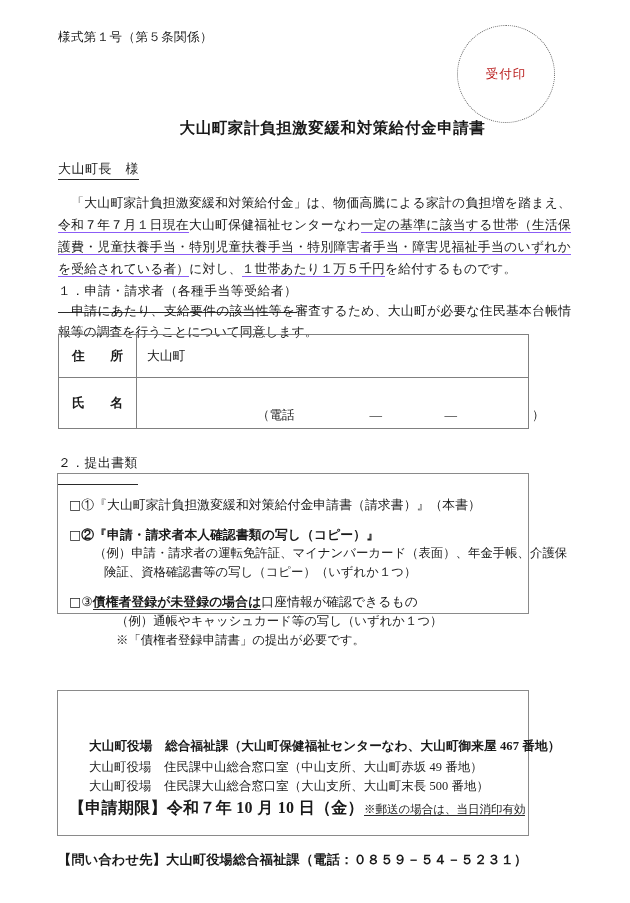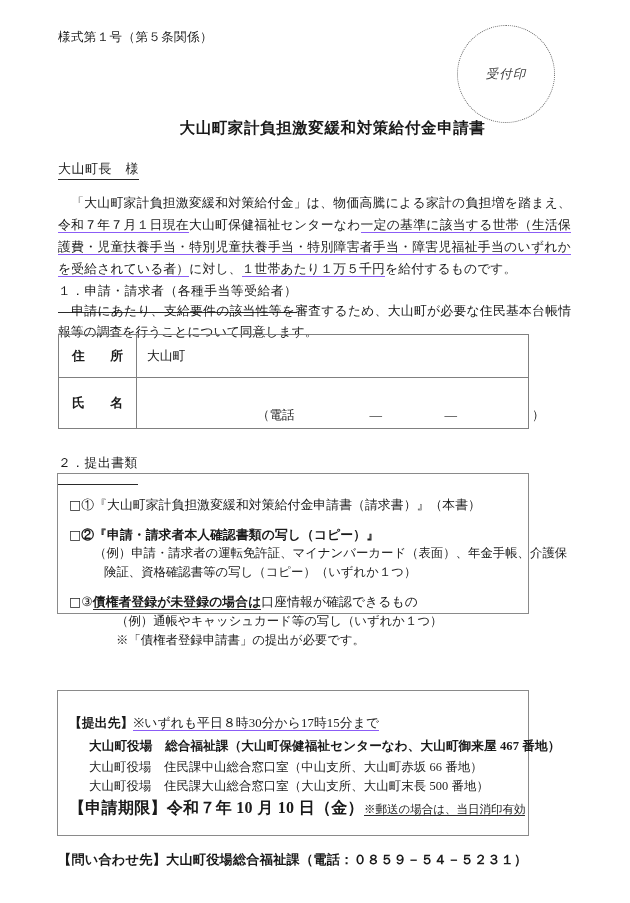--- a/index.html
+++ b/index.html
@@ -39,22 +39,21 @@
     height: 96px;
     border: 1px dotted #6a6a6a;
     border-radius: 50%;
     display: flex;
     align-items: center;
     justify-content: center;
   }
   .stamp-circle span {
     font-size: 12.5px;
     letter-spacing: 1px;
-    color: #404040;
-    font-style: italic;
+    color: #b91c1c;
   }
 
   .doc-title {
     position: absolute;
     left: 0;
     right: 0;
     top: 118px;
     text-align: center;
     font-size: 15.5px;
     font-weight: bold;
@@ -273,22 +272,21 @@
     <div class="doc-item" id="doc-2"><span class="cb">□</span><span>②</span><span>『申請・請求者本人確認書類の写し（コピー）』</span></div>
     <div class="doc-item sub" id="doc-2a">（例）申請・請求者の運転免許証、マイナンバーカード（表面）、年金手帳、介護保</div>
     <div class="doc-item sub" id="doc-2b">険証、資格確認書等の写し（コピー）（いずれか１つ）</div>
 
     <div class="doc-item" id="doc-3"><span class="cb">□</span><span>③</span><span class="bu">債権者登録が未登録の場合は</span><span>口座情報が確認できるもの</span></div>
     <div class="doc-item sub" id="doc-3a">（例）通帳やキャッシュカード等の写し（いずれか１つ）</div>
     <div class="doc-item sub" id="doc-3b">※「債権者登録申請書」の提出が必要です。</div>
   </div>
 
   <div class="submit-box">
-    <div class="sb-line" id="sb-dest-head"><span class="b">【提出先】</span><span class="u">※いずれも平日８時30分から17時15分まで</span></div>
     <div class="sb-line" id="sb-office-1">大山町役場　総合福祉課（大山町保健福祉センターなわ、大山町御来屋 467 番地）</div>
-    <div class="sb-line" id="sb-office-2">大山町役場　住民課中山総合窓口室（中山支所、大山町赤坂 66 番地）</div>
+    <div class="sb-line" id="sb-office-2">大山町役場　住民課中山総合窓口室（中山支所、大山町赤坂 49 番地）</div>
     <div class="sb-line" id="sb-office-3">大山町役場　住民課大山総合窓口室（大山支所、大山町末長 500 番地）</div>
     <div class="sb-line" id="sb-deadline"><span>【申請期限】</span><span>令和７年 10 月 10 日（金）</span><span class="note">※郵送の場合は、当日消印有効</span></div>
   </div>
 
   <div class="footer-contact">【問い合わせ先】大山町役場総合福祉課（電話：０８５９－５４－５２３１）</div>
 
 </div>
 
 </body></html>

